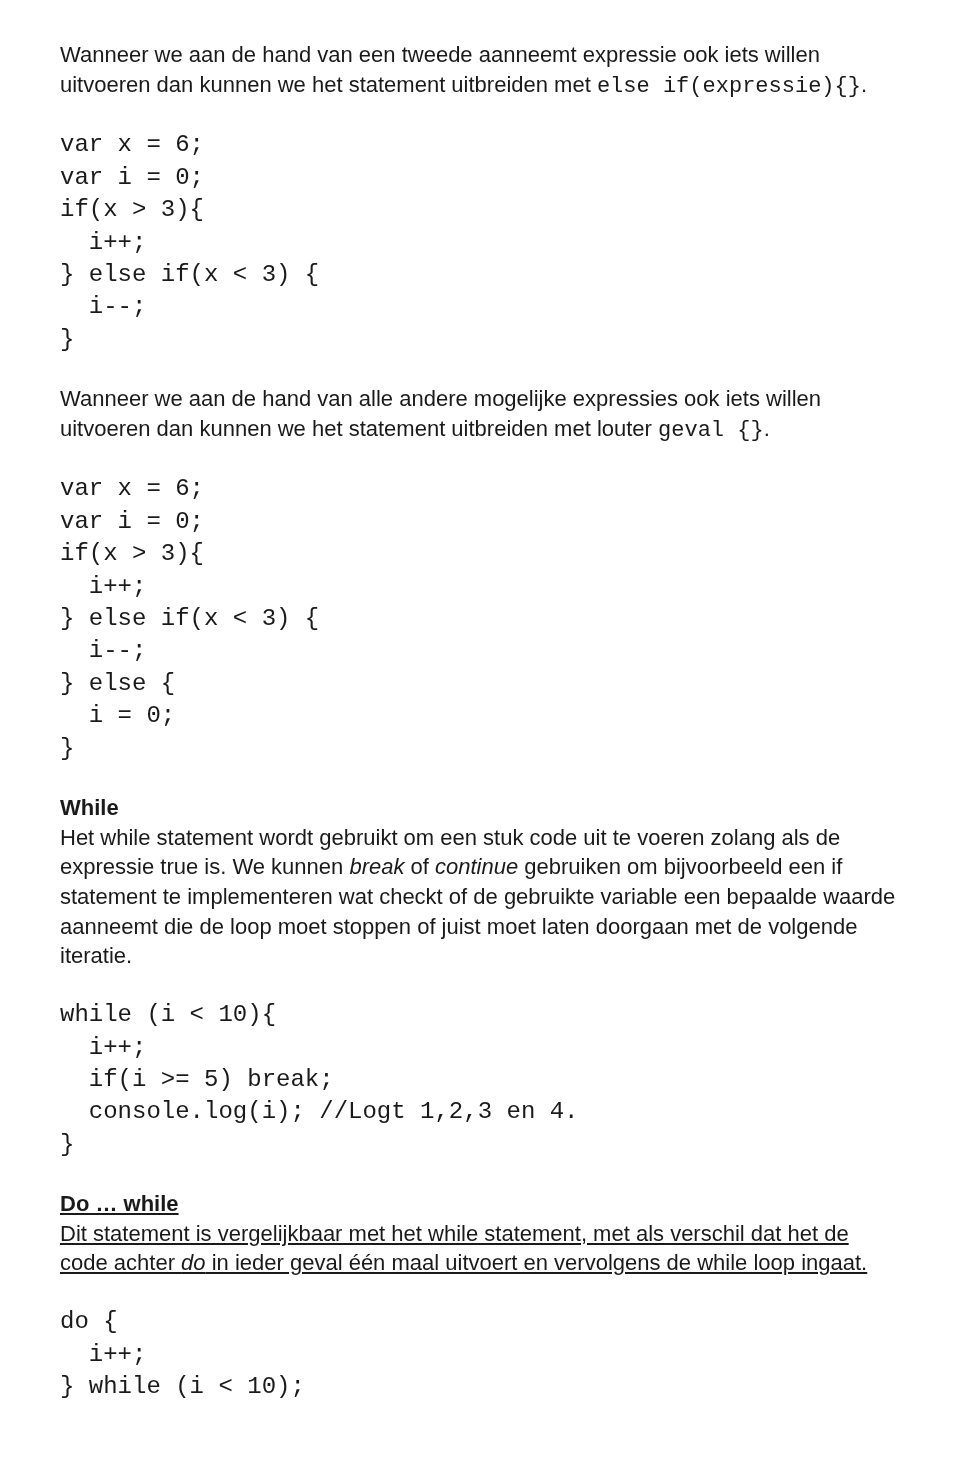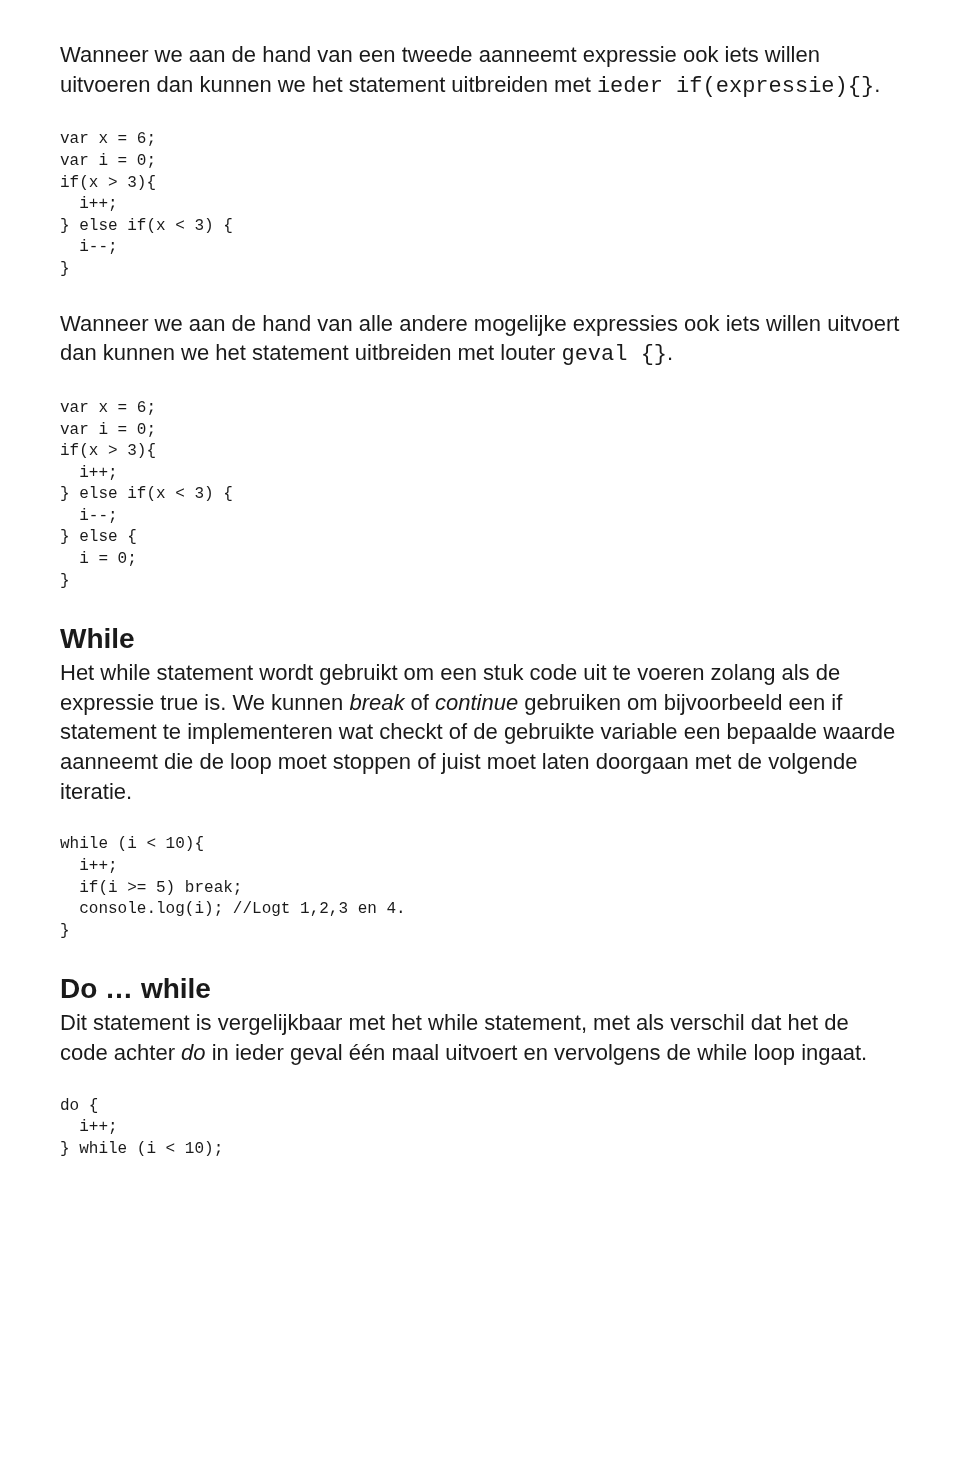--- a/index.html
+++ b/index.html
@@ -16,58 +16,58 @@
     padding: 40px 60px 40px 60px;
   }
   .para {
     font-size: 22px;
     line-height: 1.35;
     margin: 0 0 28px 0;
     font-weight: 400;
   }
   .code {
     font-family: "Courier New", Courier, monospace;
-    font-size: 16px;
+    font-size: 24px;
     line-height: 1.35;
     white-space: pre;
     margin: 0 0 28px 0;
   }
   .inline-code {
     font-family: "Courier New", Courier, monospace;
   }
   .heading {
-    font-size: 28px;
+    font-size: 22px;
     font-weight: 700;
     margin: 0;
     display: inline;
   }
   .italic {
     font-style: italic;
   }
   .section {
     margin: 0 0 28px 0;
   }
 </style>
 </head>
 <body>
 
 <p class="para">
-  <span>Wanneer we aan de hand van een tweede aanneemt expressie ook iets willen uitvoeren dan kunnen we het statement uitbreiden met </span><span class="inline-code">ieder if(expressie){}</span><span>.</span>
+  <span>Wanneer we aan de hand van een tweede aanneemt expressie ook iets willen uitvoeren dan kunnen we het statement uitbreiden met </span><span class="inline-code">else if(expressie){}</span><span>.</span>
 </p>
 
 <div class="code">var x = 6;
 var i = 0;
 if(x &gt; 3){
   i++;
 } else if(x &lt; 3) {
   i--;
 }</div>
 
 <p class="para">
-  <span>Wanneer we aan de hand van alle andere mogelijke expressies ook iets willen uitvoert dan kunnen we het statement uitbreiden met  louter </span><span class="inline-code">geval {}</span><span>.</span>
+  <span>Wanneer we aan de hand van alle andere mogelijke expressies ook iets willen uitvoeren dan kunnen we het statement uitbreiden met  louter </span><span class="inline-code">geval {}</span><span>.</span>
 </p>
 
 <div class="code">var x = 6;
 var i = 0;
 if(x &gt; 3){
   i++;
 } else if(x &lt; 3) {
   i--;
 } else {
   i = 0;
@@ -80,21 +80,21 @@
   </p>
 </div>
 
 <div class="code">while (i &lt; 10){
   i++;
   if(i &gt;= 5) break;
   console.log(i); //Logt 1,2,3 en 4.
 }</div>
 
 <div class="section">
-  <p class="para" style="margin-bottom:13px;">
+  <p class="para" style="margin-bottom:13px;text-decoration:underline;">
     <span class="heading">Do … while</span><br>
     <span>Dit statement is vergelijkbaar met het while statement, met als verschil dat het de code achter </span><span class="italic">do</span><span> in ieder geval één maal uitvoert en vervolgens de while loop ingaat.</span>
   </p>
 </div>
 
 <div class="code" style="margin-bottom:0;">do {
   i++;
 } while (i &lt; 10);</div>
 
 </body></html>

